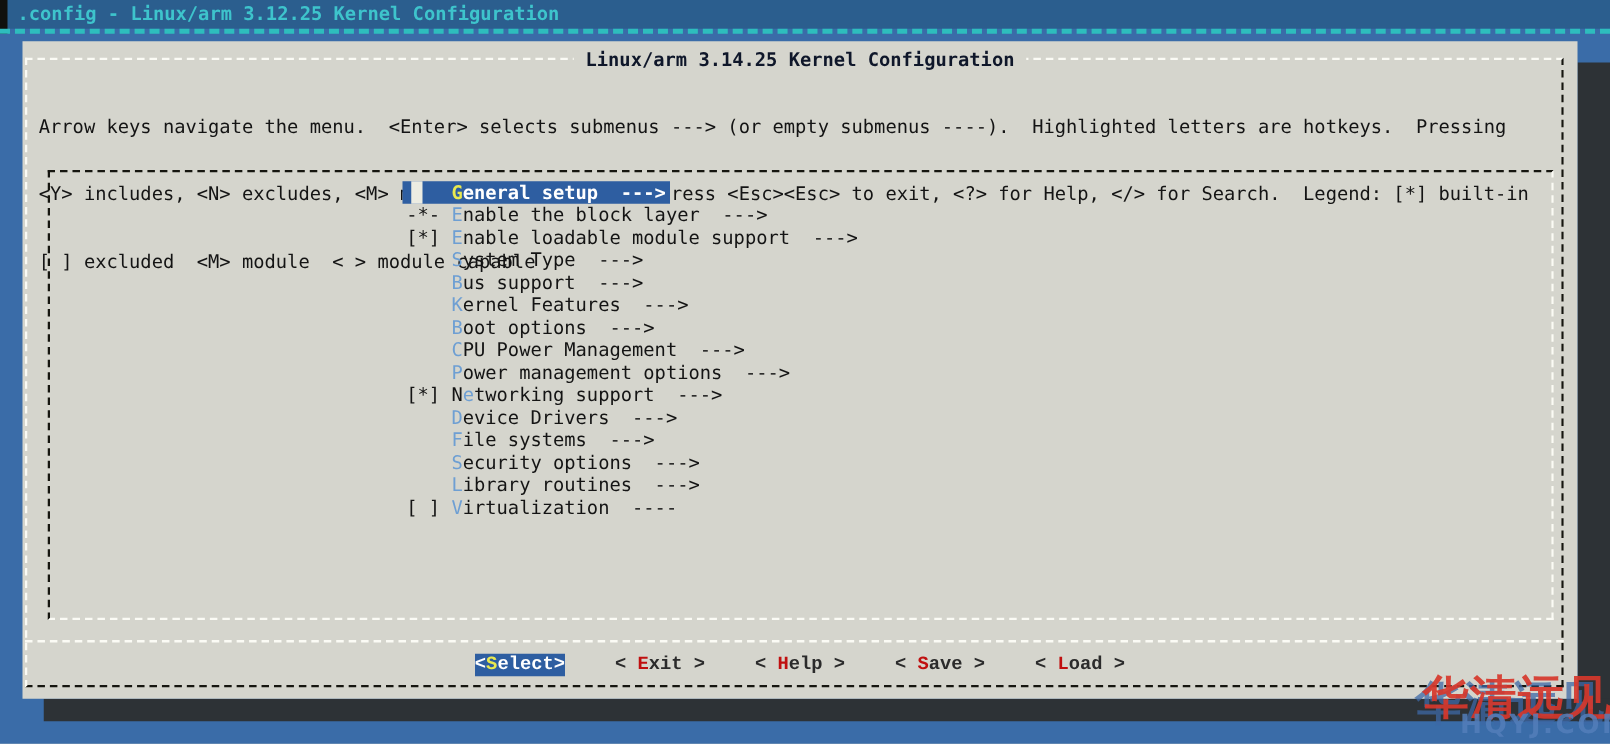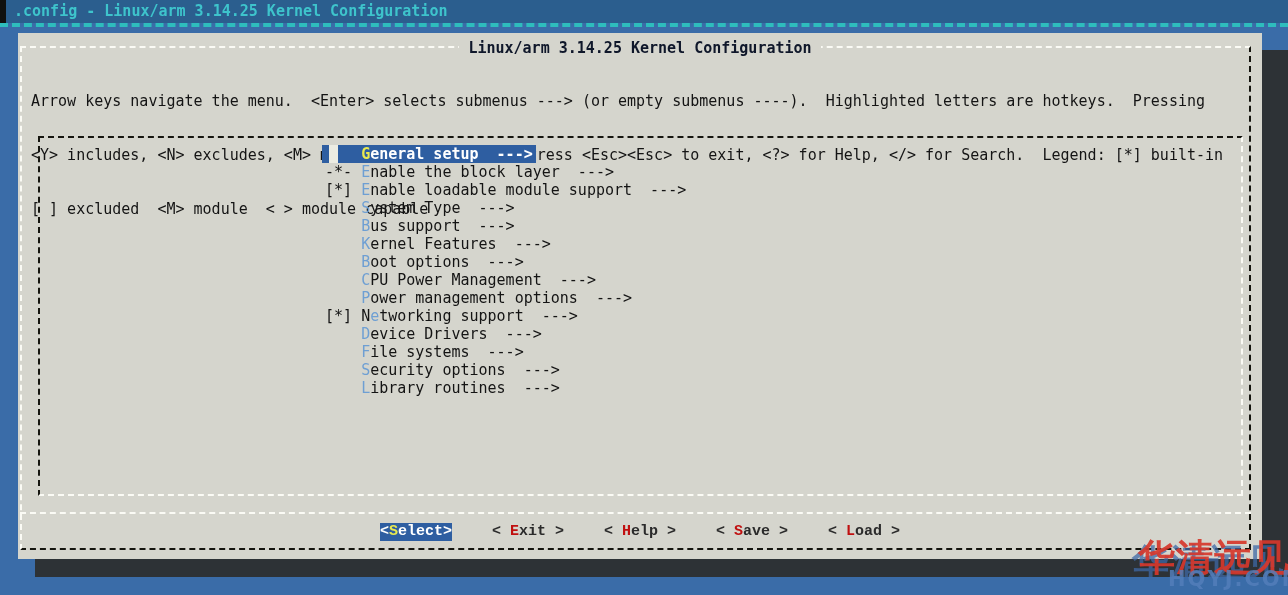--- a/index.html
+++ b/index.html
@@ -48,21 +48,21 @@
   .wm-cjk{left:1138px;top:538px;font-family:"DejaVu Sans",sans-serif;font-weight:bold;
     font-size:37px;line-height:40px;color:rgba(214,55,43,0.92);letter-spacing:1px;white-space:nowrap;
     text-shadow:-6px 5px 0 rgba(62,104,166,0.75);z-index:9;}
   .wm-latin{left:1168px;top:570px;font-family:"DejaVu Sans",sans-serif;font-weight:bold;
     font-size:21px;color:rgba(84,126,186,0.85);letter-spacing:2px;white-space:nowrap;z-index:9;}
 </style>
 </head>
 <body>
 
 <div class="abs topbar">
-  <span class="topbar-title">.config - Linux/arm 3.14.25 Kernel Configuration</span>
+  <span class="topbar-title">.config - Linux/arm 3.12.25 Kernel Configuration</span>
 </div>
 <div class="abs edge-strip"></div>
 <div class="abs teal-line"></div>
 
 <div class="abs shadow-right"></div>
 <div class="abs shadow-bottom"></div>
 
 <div class="abs dialog">
   <div class="dlg-border"></div>
   <div class="dlg-title">
@@ -84,20 +84,21 @@
       <div class="menu-row"><span class="row-inner"><span class="prefix">    </span><span class="hotkey">B</span><span class="post">us support  ---&gt;</span></span></div>
       <div class="menu-row"><span class="row-inner"><span class="prefix">    </span><span class="hotkey">K</span><span class="post">ernel Features  ---&gt;</span></span></div>
       <div class="menu-row"><span class="row-inner"><span class="prefix">    </span><span class="hotkey">B</span><span class="post">oot options  ---&gt;</span></span></div>
       <div class="menu-row"><span class="row-inner"><span class="prefix">    </span><span class="hotkey">C</span><span class="post">PU Power Management  ---&gt;</span></span></div>
       <div class="menu-row"><span class="row-inner"><span class="prefix">    </span><span class="hotkey">P</span><span class="post">ower management options  ---&gt;</span></span></div>
       <div class="menu-row"><span class="row-inner"><span class="prefix">[*] </span><span class="pre">N</span><span class="hotkey">e</span><span class="post">tworking support  ---&gt;</span></span></div>
       <div class="menu-row"><span class="row-inner"><span class="prefix">    </span><span class="hotkey">D</span><span class="post">evice Drivers  ---&gt;</span></span></div>
       <div class="menu-row"><span class="row-inner"><span class="prefix">    </span><span class="hotkey">F</span><span class="post">ile systems  ---&gt;</span></span></div>
       <div class="menu-row"><span class="row-inner"><span class="prefix">    </span><span class="hotkey">S</span><span class="post">ecurity options  ---&gt;</span></span></div>
       <div class="menu-row"><span class="row-inner"><span class="prefix">    </span><span class="hotkey">L</span><span class="post">ibrary routines  ---&gt;</span></span></div>
+      <div class="menu-row"><span class="row-inner"><span class="prefix">[ ] </span><span class="hotkey">V</span><span class="post">irtualization  ----</span></span></div>
     </div>
 
   <div class="btn-sep"></div>
   <div class="btn-row">
       <span class="btn selected"><span class="pre">&lt;</span><span class="hotkey">S</span><span class="post">elect&gt;</span></span>
       <span class="btn"><span class="pre">&lt; </span><span class="hotkey">E</span><span class="post">xit &gt;</span></span>
       <span class="btn"><span class="pre">&lt; </span><span class="hotkey">H</span><span class="post">elp &gt;</span></span>
       <span class="btn"><span class="pre">&lt; </span><span class="hotkey">S</span><span class="post">ave &gt;</span></span>
       <span class="btn"><span class="pre">&lt; </span><span class="hotkey">L</span><span class="post">oad &gt;</span></span>
     </div>

